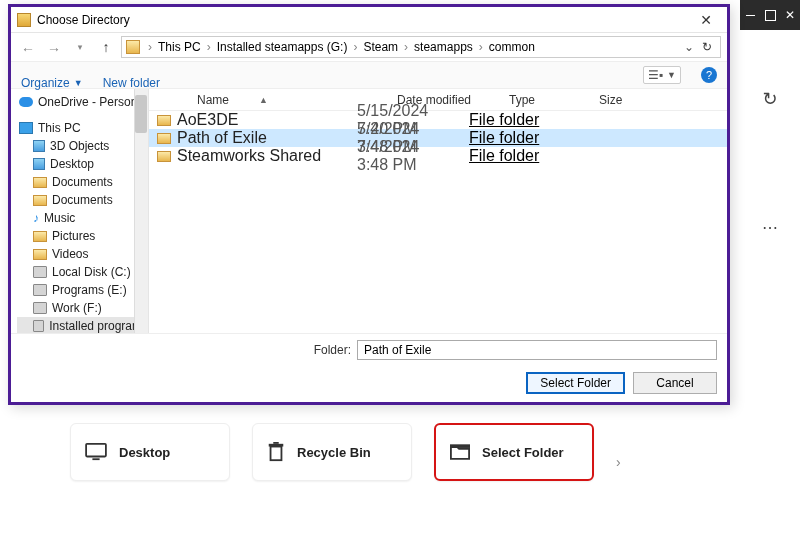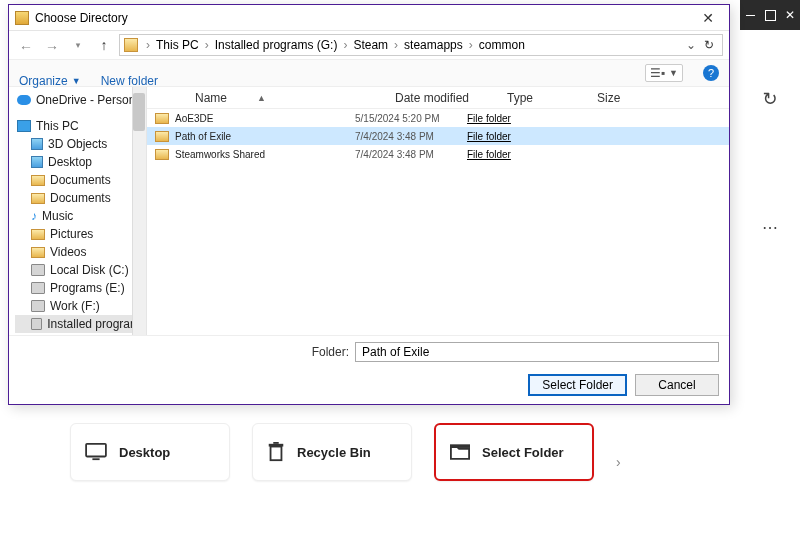--- a/index.html
+++ b/index.html
@@ -9,21 +9,21 @@
   .app-chrome .btn { flex: 1; display: flex; align-items: center; justify-content: center; color: #fff; font-size: 12px; }
   .app-chrome .btn.close { background: #2b2b2b; }
   .app-chrome .min::before { content:""; width:9px; height:1px; background:#fff; }
   .app-chrome .max::before { content:""; width:9px; height:9px; border:1px solid #fff; }
   .app-chrome .close::before { content:"✕"; font-size:12px; }
 
   .right-pane { position: absolute; top:30px; right:0; width: 60px; bottom: 100px; background: #fff; display:flex; flex-direction:column; align-items:center;}
   .refresh-icon { margin-top: 58px; font-size: 18px; color: #444; }
   .dots-badge { margin-top: 108px; font-size: 16px; color:#444; }
 
-  .dialog { position: absolute; left: 8px; top: 4px; width: 722px; height: 401px; background: #fff; border: 1px solid #4c1d95; box-shadow: 3px 3px 12px rgba(0,0,0,.15); display: flex; flex-direction: column; }
+  .dialog { position: absolute; left: 8px; top: 4px; width: 722px; height: 401px; background: #fff; border: 3px solid #4c1d95; box-shadow: 3px 3px 12px rgba(0,0,0,.15); display: flex; flex-direction: column; }
   .titlebar { height: 26px; display: flex; align-items: center; padding: 0 6px; font-size: 12px; color: #000; border-bottom: 1px solid #e5e5e5;}
   .titlebar .ticon { width:14px; height:14px; background: linear-gradient(#f7d774,#e0a838); border:1px solid #b8862b; margin-right:6px;}
   .titlebar .title { flex:1; }
   .titlebar .close { width: 30px; text-align:center; font-size:14px; color:#333;}
 
   .navrow { height: 28px; display:flex; align-items:center; padding: 0 6px; gap:4px; font-size:12px;}
   .navbtn { width:22px; height:22px; display:flex; align-items:center; justify-content:center; color:#888; font-size:14px;}
   .navbtn.enabled{color:#333;}
   .addrwrap { flex:1; height:22px; border:1px solid #ccc; display:flex; align-items:center; padding:0 4px; gap:0;}
   .addrwrap .fld { width:14px; height:14px; background:linear-gradient(#fce9a8,#e8b64e); border:1px solid #c8933a; margin-right:4px;}
@@ -57,21 +57,21 @@
 
   .list { flex:1; display:flex; flex-direction:column;}
   .colhead{ height:22px; display:flex; align-items:center; font-size:12px; color:#333; border-bottom:1px solid #eee;}
   .ch{padding:0 8px;}
   .ch.name{width:200px; display:flex; align-items:center; gap:30px;margin-left:40px;}
   .ch.date{width:112px;}
   .ch.type{width:90px;}
   .ch.size{width:60px;}
   .sortarrow{font-size:9px; color:#666;}
   .rows{flex:1;}
-  .row{height:18px; display:flex; align-items:center; font-size:10px; color:#222;}
+  .row{height:18px; display:flex; align-items:center; font-size:16px; color:#222;}
   .row.sel{background:#cde8ff;}
   .rcell{padding:0 8px;}
   .rname{width:200px; display:flex; align-items:center; gap:6px;}
   .rname .fld{width:14px;height:11px;background:linear-gradient(#fce9a8,#e8b64e);border:1px solid #c8933a;}
   .rdate{width:112px; color:#555;}
   .rtype{width:90px; color:#000000;text-decoration:underline;}
 
   .footer{ padding:6px 10px 8px; display:flex; flex-direction:column; gap:12px; border-top:1px solid #eee;}
   .frow{display:flex; align-items:center; gap:6px; font-size:12px;}
   .flabel{ width:330px; text-align:right; color:#333;}
@@ -118,21 +118,21 @@
   <div class="navrow">
     <div class="navbtn">←</div>
     <div class="navbtn">→</div>
     <div class="navbtn" style="font-size:9px;">▾</div>
     <div class="navbtn enabled">↑</div>
     <div class="addrwrap">
       <div class="fld"></div>
       <span class="crumbsep">›</span>
       <span class="crumb">This PC</span>
       <span class="crumbsep">›</span>
-      <span class="crumb">Installed programs (G:)</span>
+      <span class="crumb">Installed steamapps (G:)</span>
       <span class="crumbsep">›</span>
       <span class="crumb">Steam</span>
       <span class="crumbsep">›</span>
       <span class="crumb">steamapps</span>
       <span class="crumbsep">›</span>
       <span class="crumb">common</span>
       <div class="addrfill"></div>
       <span class="addrdrop">⌄</span>
       <span class="addrrefresh">↻</span>
     </div>

